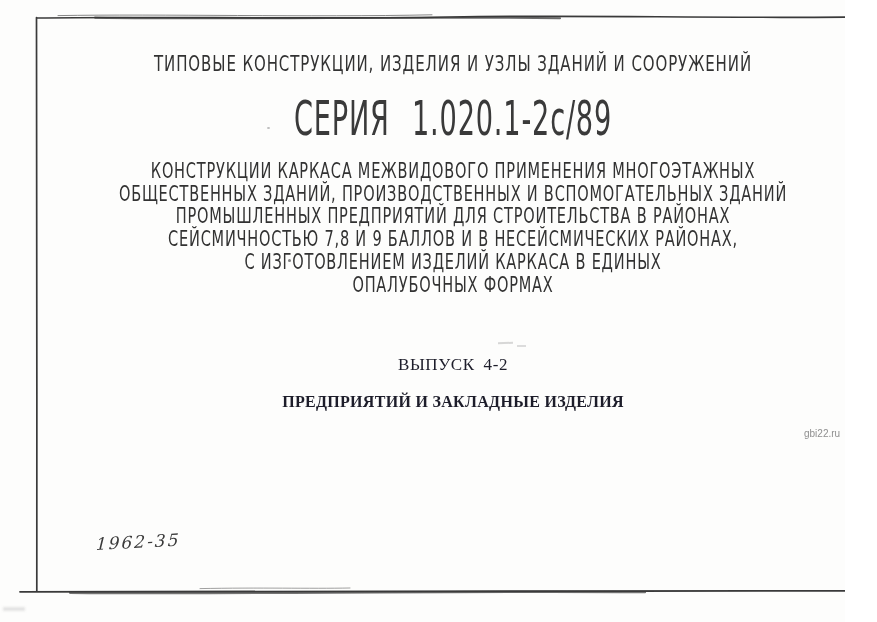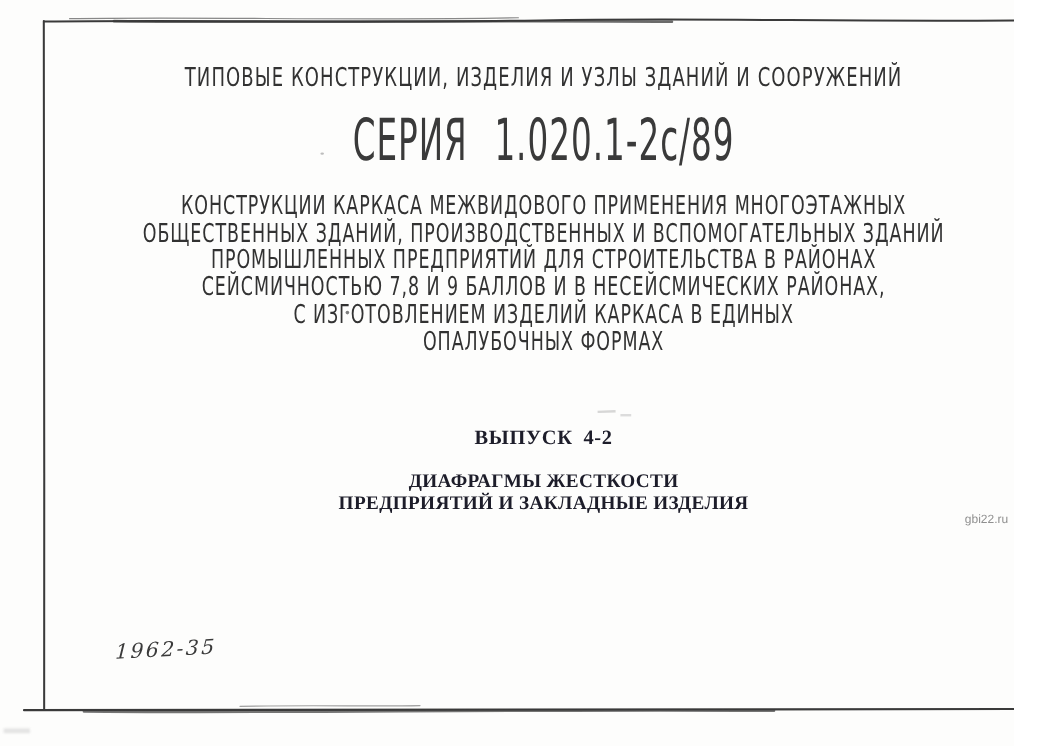--- a/index.html
+++ b/index.html
@@ -55,21 +55,21 @@
     font-size: 15px;
     letter-spacing: 0.8px;
     line-height: 15.7px;
     transform: scale(0.97, 1.44);
     transform-origin: 50% 0;
   }
   .description div { white-space: nowrap; }
   .issue-label {
     top: 355px;
     font-family: "Liberation Serif", serif;
-    font-weight: bold;
+    font-weight: normal;
     font-size: 17px;
     letter-spacing: 0.6px;
     word-spacing: 4px;
     color: #1d1d2a;
   }
   .issue-subtitle {
     top: 393px;
     font-family: "Liberation Serif", serif;
     font-weight: bold;
     font-size: 16px;
@@ -137,21 +137,20 @@
     <div>ОБЩЕСТВЕННЫХ ЗДАНИЙ, ПРОИЗВОДСТВЕННЫХ И ВСПОМОГАТЕЛЬНЫХ ЗДАНИЙ</div>
     <div>ПРОМЫШЛЕННЫХ ПРЕДПРИЯТИЙ ДЛЯ СТРОИТЕЛЬСТВА В РАЙОНАХ</div>
     <div>СЕЙСМИЧНОСТЬЮ 7,8 И 9 БАЛЛОВ И В НЕСЕЙСМИЧЕСКИХ РАЙОНАХ,</div>
     <div>С ИЗГОТОВЛЕНИЕМ ИЗДЕЛИЙ КАРКАСА В ЕДИНЫХ</div>
     <div>ОПАЛУБОЧНЫХ ФОРМАХ</div>
   </div>
 
   <div class="center-col issue-label">ВЫПУСК 4-2</div>
 
   <div class="center-col issue-subtitle">
-    <div>ДИАФРАГМЫ ЖЕСТКОСТИ</div>
     <div>ПРЕДПРИЯТИЙ И ЗАКЛАДНЫЕ ИЗДЕЛИЯ</div>
   </div>
 
   <div class="handwritten">1962-35</div>
 
   <div class="watermark">gbi22.ru</div>
 
   <div class="artifact dash-1"></div>
   <div class="artifact dash-2"></div>
   <div class="artifact dot-desc"></div>

